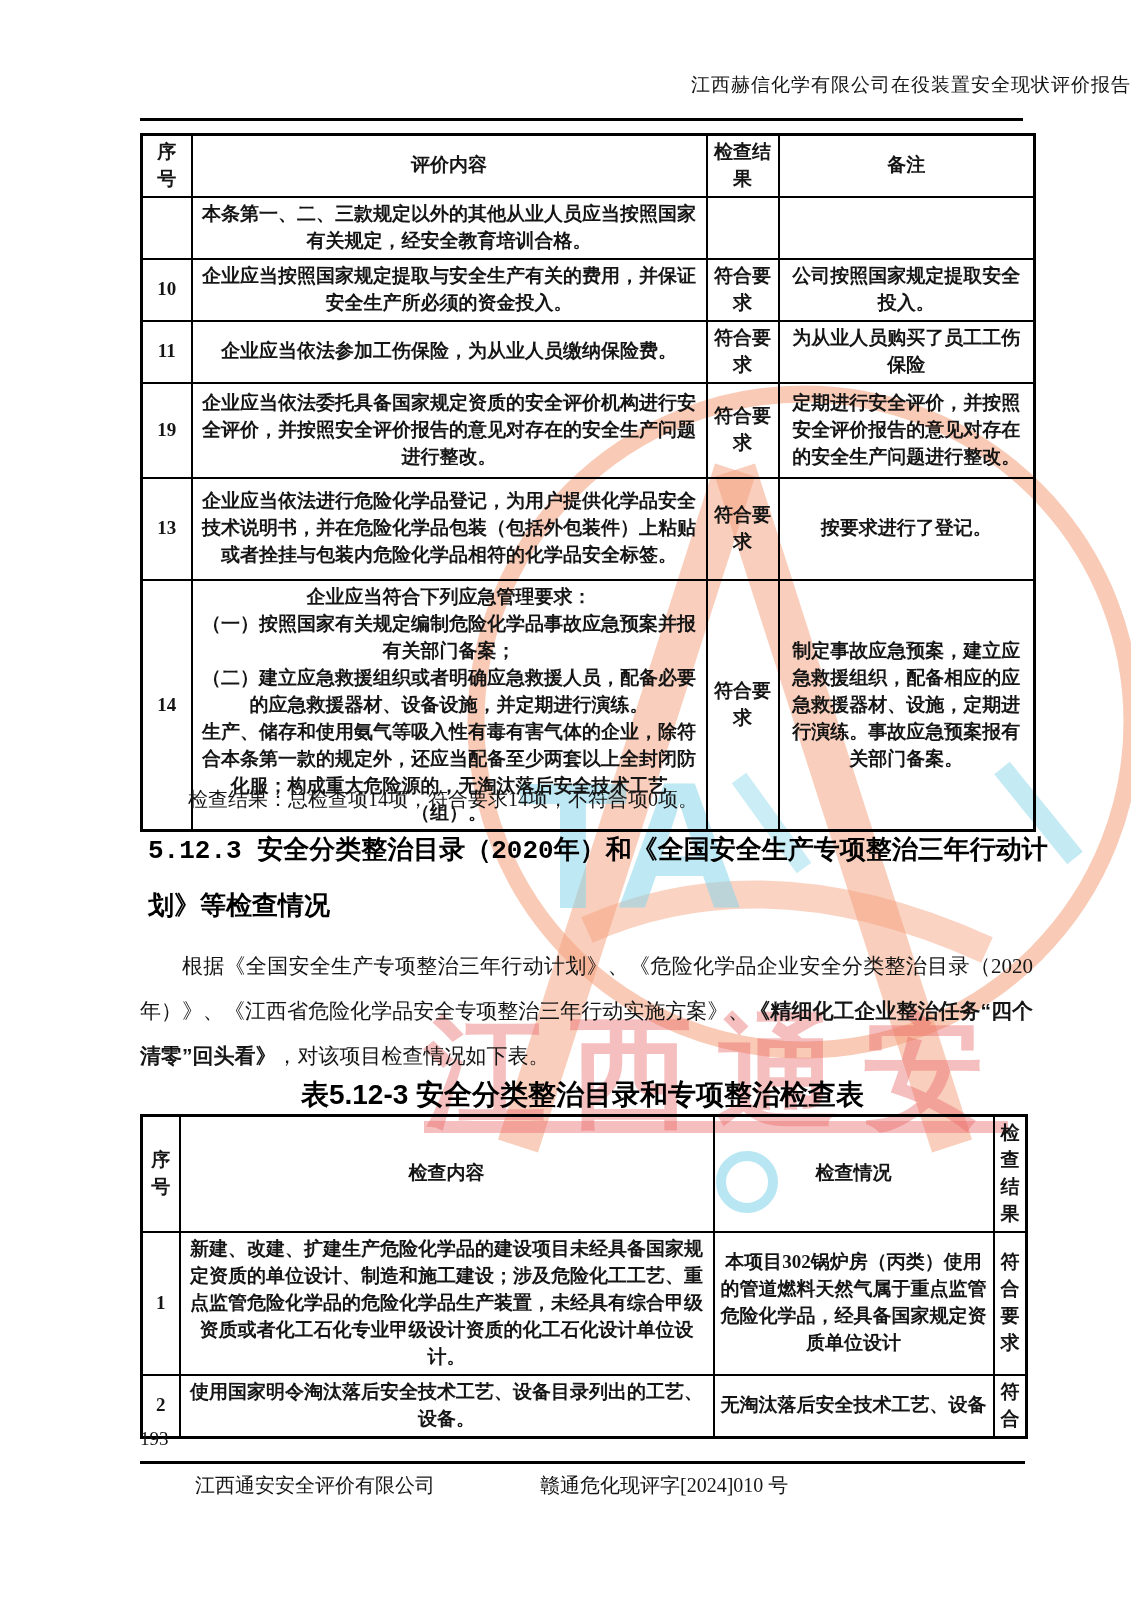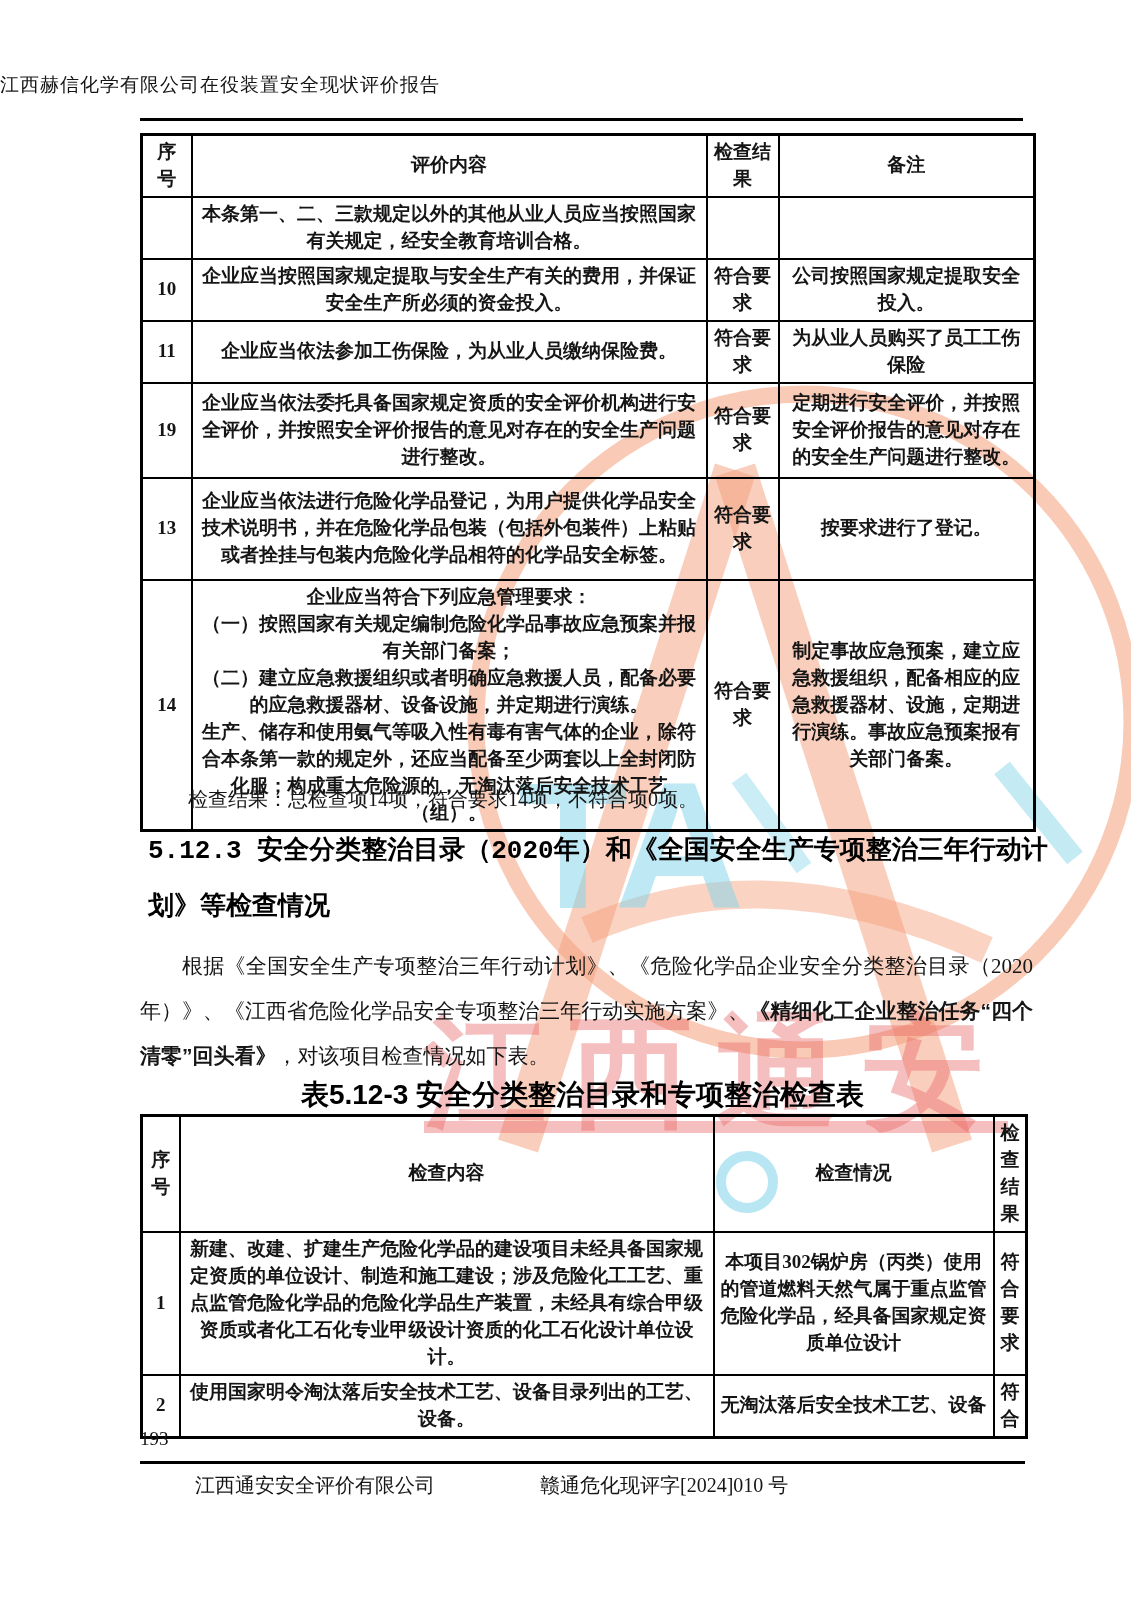--- a/index.html
+++ b/index.html
@@ -20,21 +20,21 @@
   .wm-cyan-text{
     position:absolute;left:518px;top:742px;
     font-family:"Liberation Sans","DejaVu Sans",sans-serif;
     font-size:180px;font-weight:bold;
     color:rgba(137,214,234,0.55);white-space:nowrap;
   }
   
   .content{position:absolute;inset:0;z-index:1;}
   .header-title{
     position:absolute;top:72px;left:0;width:100%;
-    text-align:left;font-size:19px;letter-spacing:1px;
+    text-align:right;font-size:19px;letter-spacing:1px;
   }
   .header-rule{position:absolute;left:140px;top:118px;width:883px;height:3px;background:#000;}
   table{border-collapse:collapse;table-layout:fixed;}
   td,th{
     border:2px solid #000;font-weight:bold;
     font-size:19px;line-height:1.42;text-align:center;vertical-align:middle;
     padding:3px 6px;word-break:break-all;
   }
   .t1{position:absolute;left:140px;top:133px;width:893px;border:3px solid #000;}
   .t1 th{font-weight:bold;}

